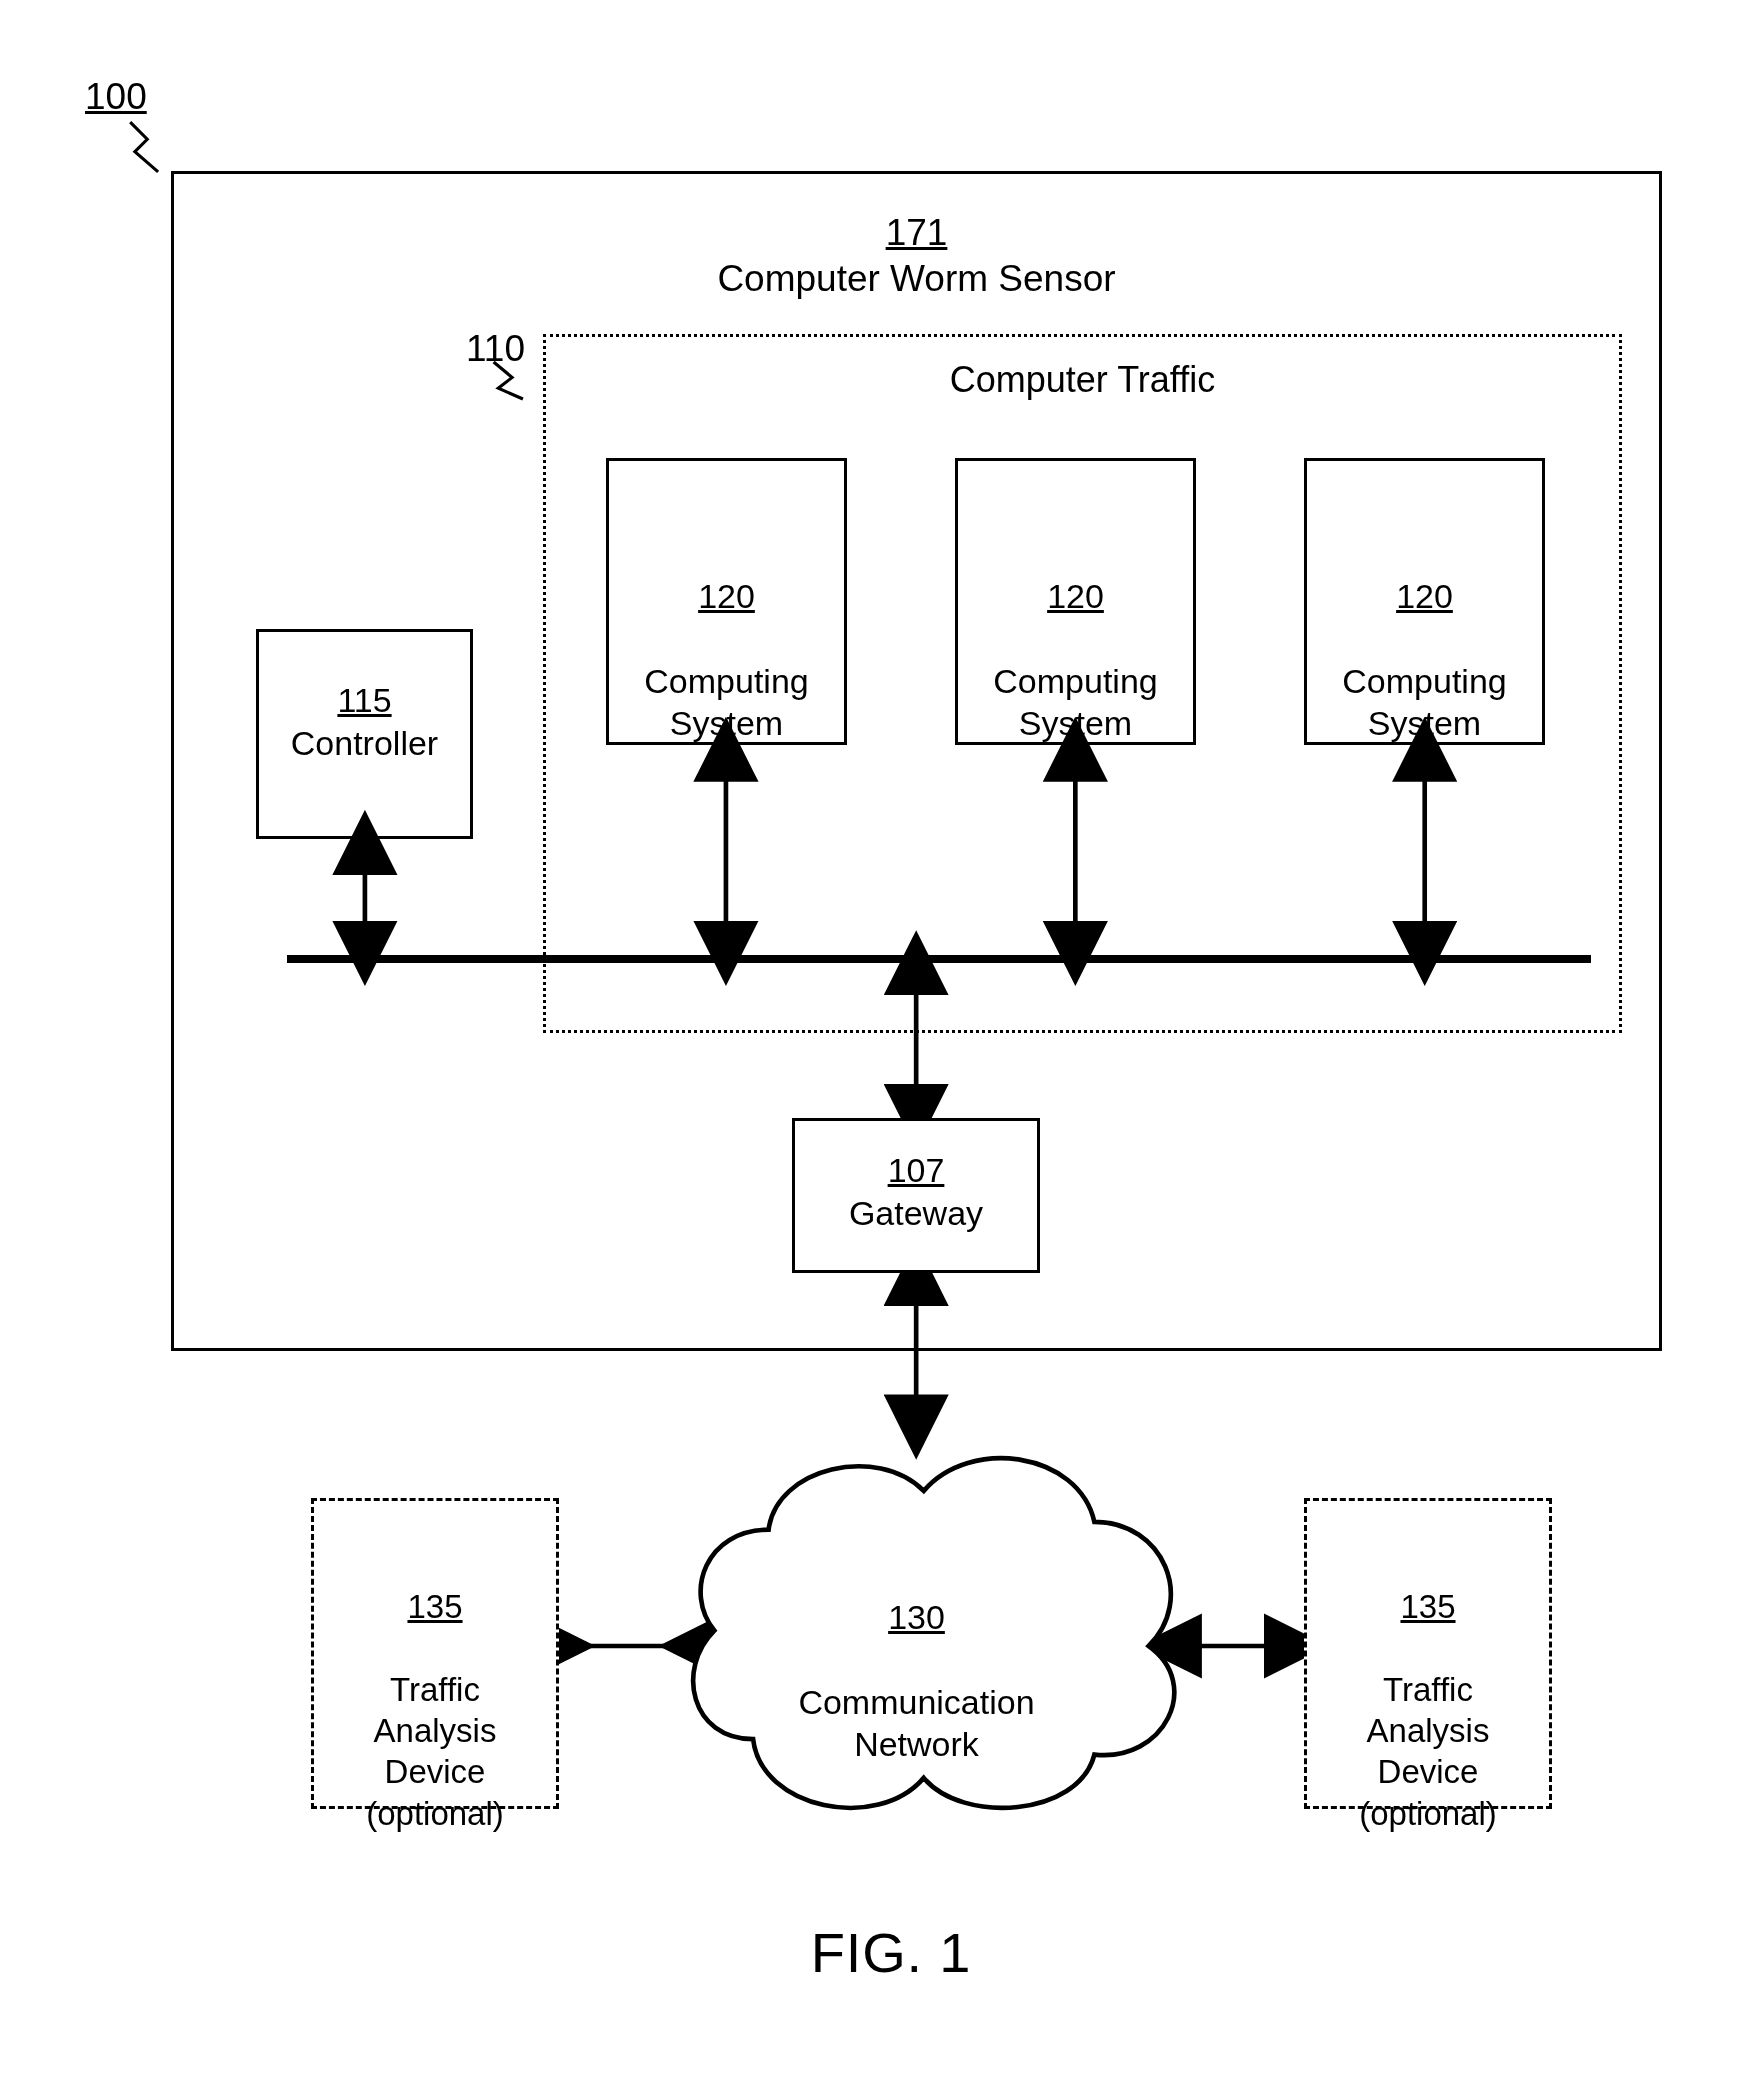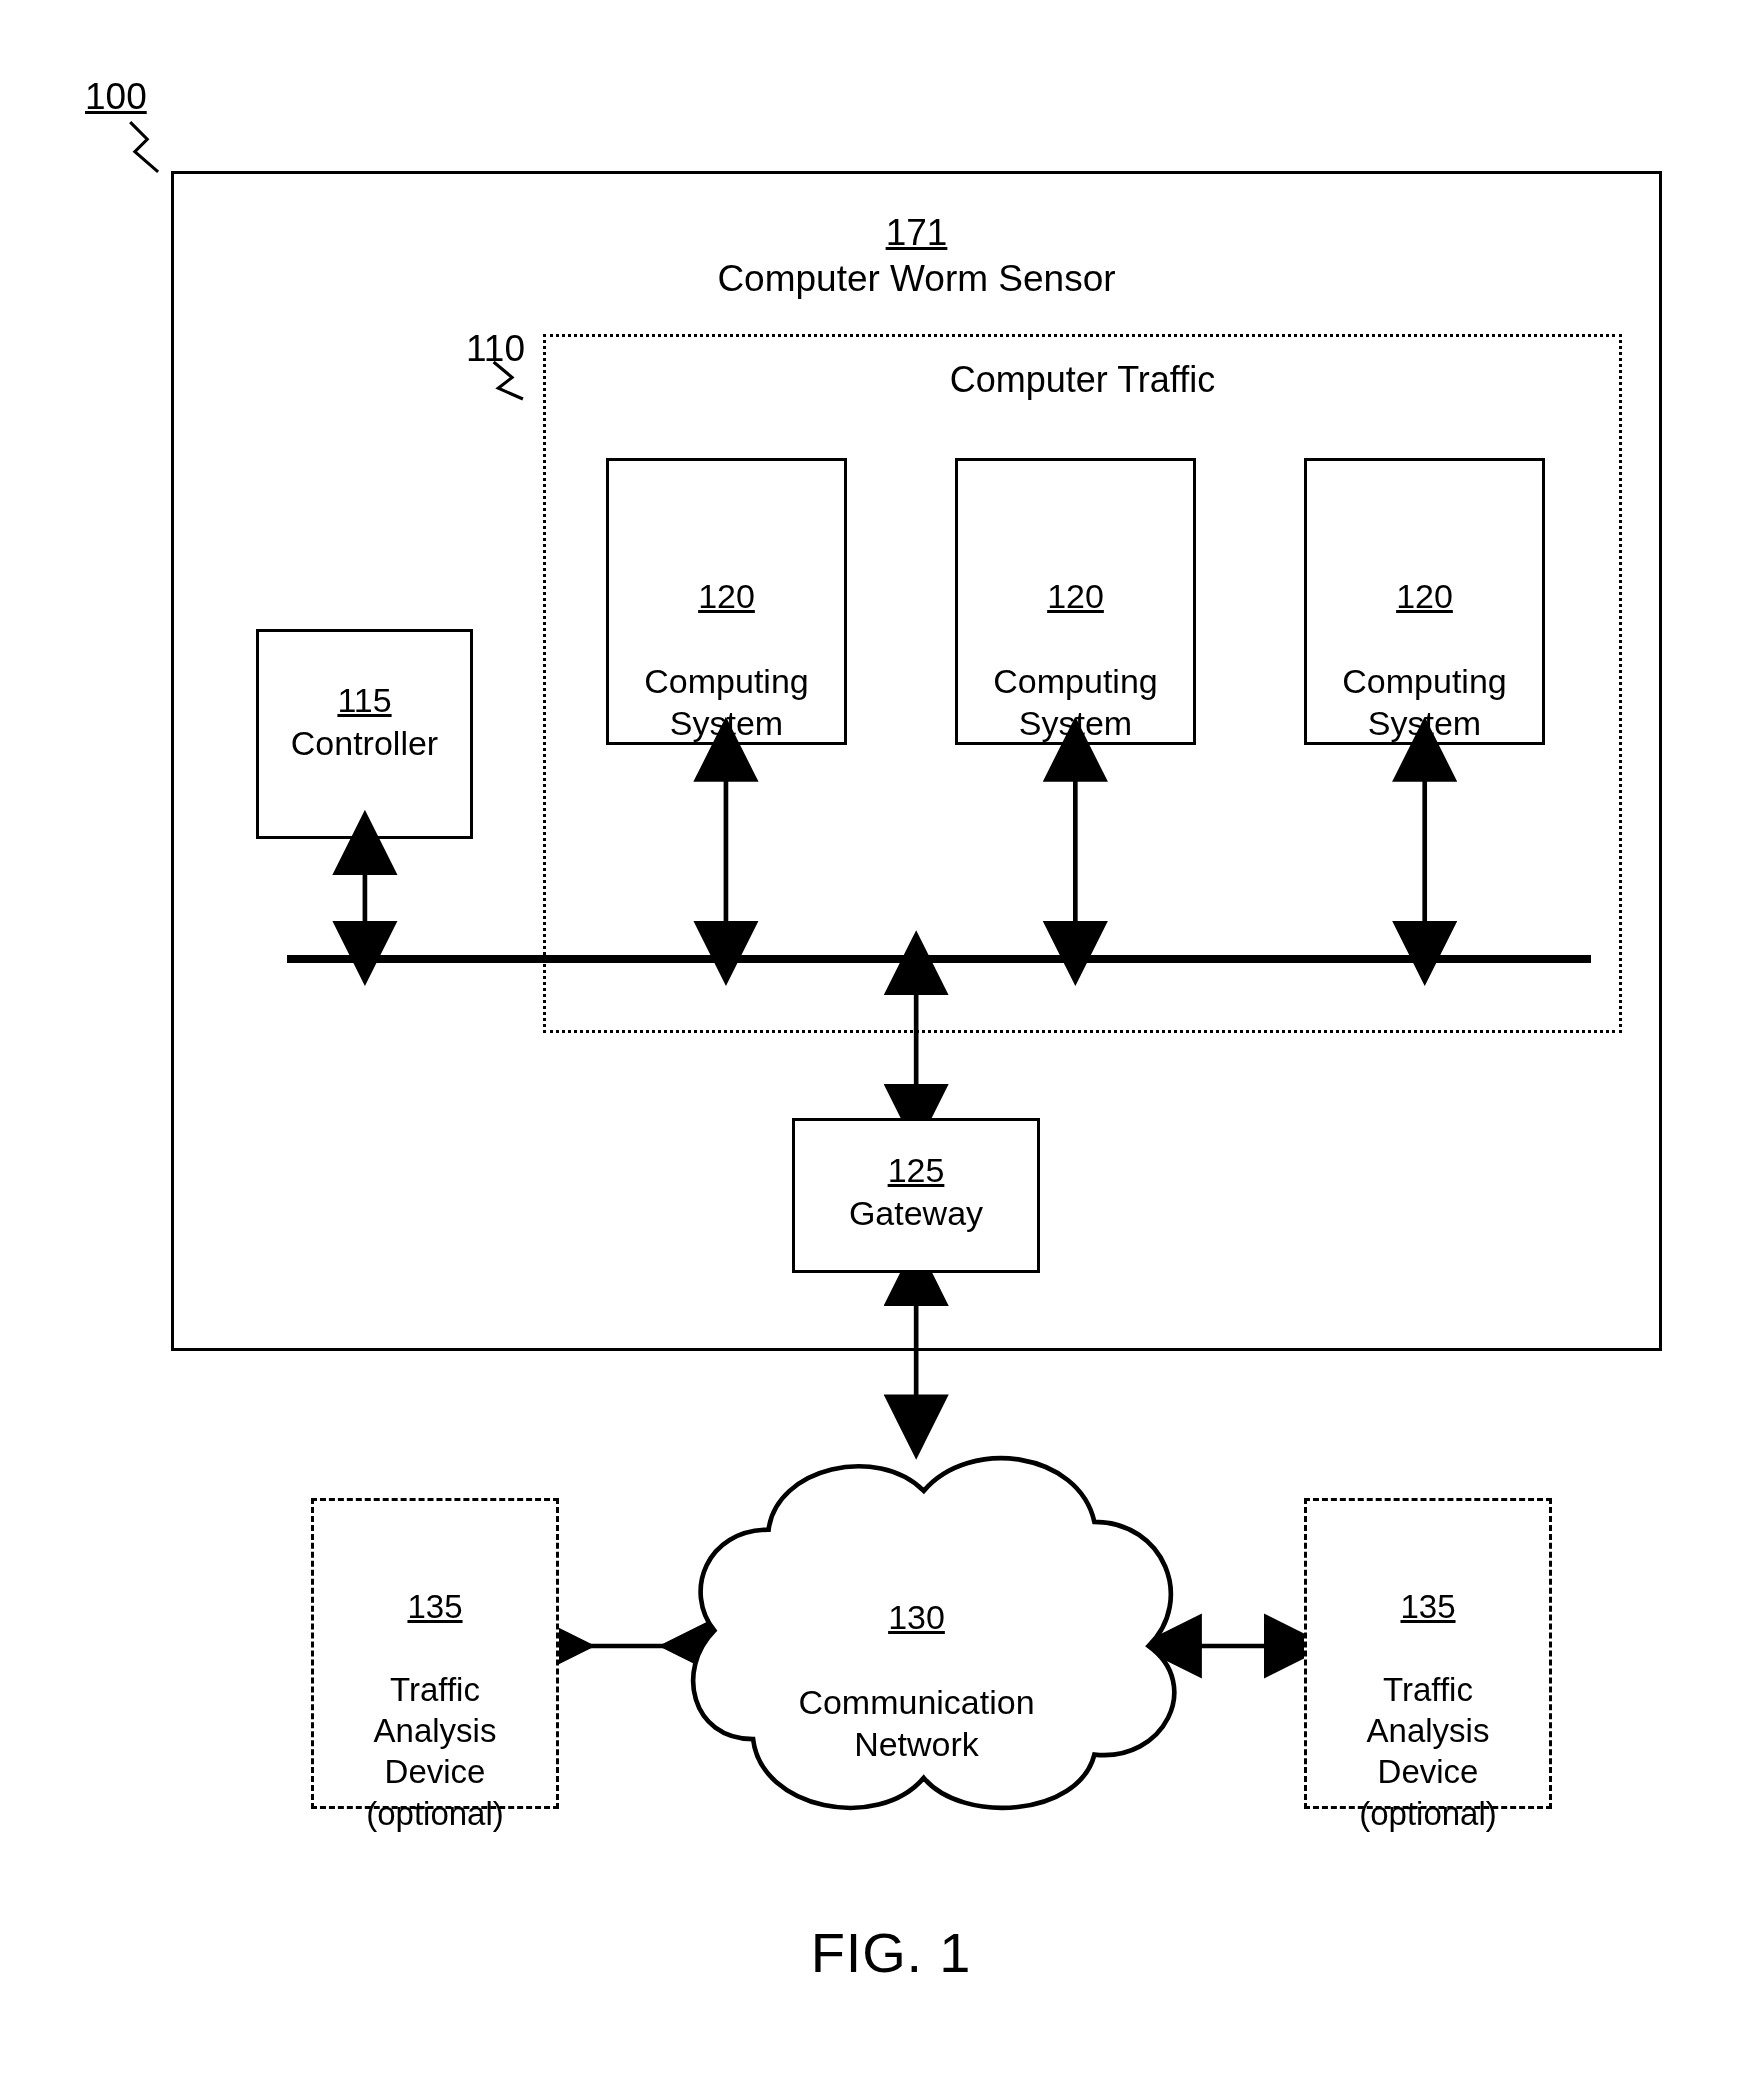--- a/index.html
+++ b/index.html
@@ -124,21 +124,21 @@
 
     <line x1="1180" y1="1640" x2="1180" y2="1838" stroke="#000" stroke-width="6" marker-start="url(#ahRev)" marker-end="url(#ah)"></line>
 
     <line x1="890" y1="2120" x2="725" y2="2120" stroke="#000" stroke-width="6" marker-start="url(#ah)" marker-end="url(#ahRev)"></line>
 
     <line x1="1506" y1="2120" x2="1670" y2="2120" stroke="#000" stroke-width="6" marker-start="url(#ahRev)" marker-end="url(#ah)"></line>
   </svg>
 
   <div class="abs box-solid" style="left:792px; top:1118px; width:248px; height:155px;"></div>
   <div class="abs lbl" style="left:792px; top:1149px; width:248px; font-size:34px;">
-    <span class="ref-num">125</span><br>
+    <span class="ref-num">107</span><br>
     <span>Gateway</span>
   </div>
 
   <svg class="connector" style="left:660px; top:1413px; width:543px; height:435px;" viewBox="0 0 700 560" width="543" height="435">
     <path d="M120 420
              C40 420 20 330 70 280
              C30 230 60 150 140 150
              C150 70 280 40 340 100
              C400 30 540 50 560 140
              C650 140 690 240 630 300

